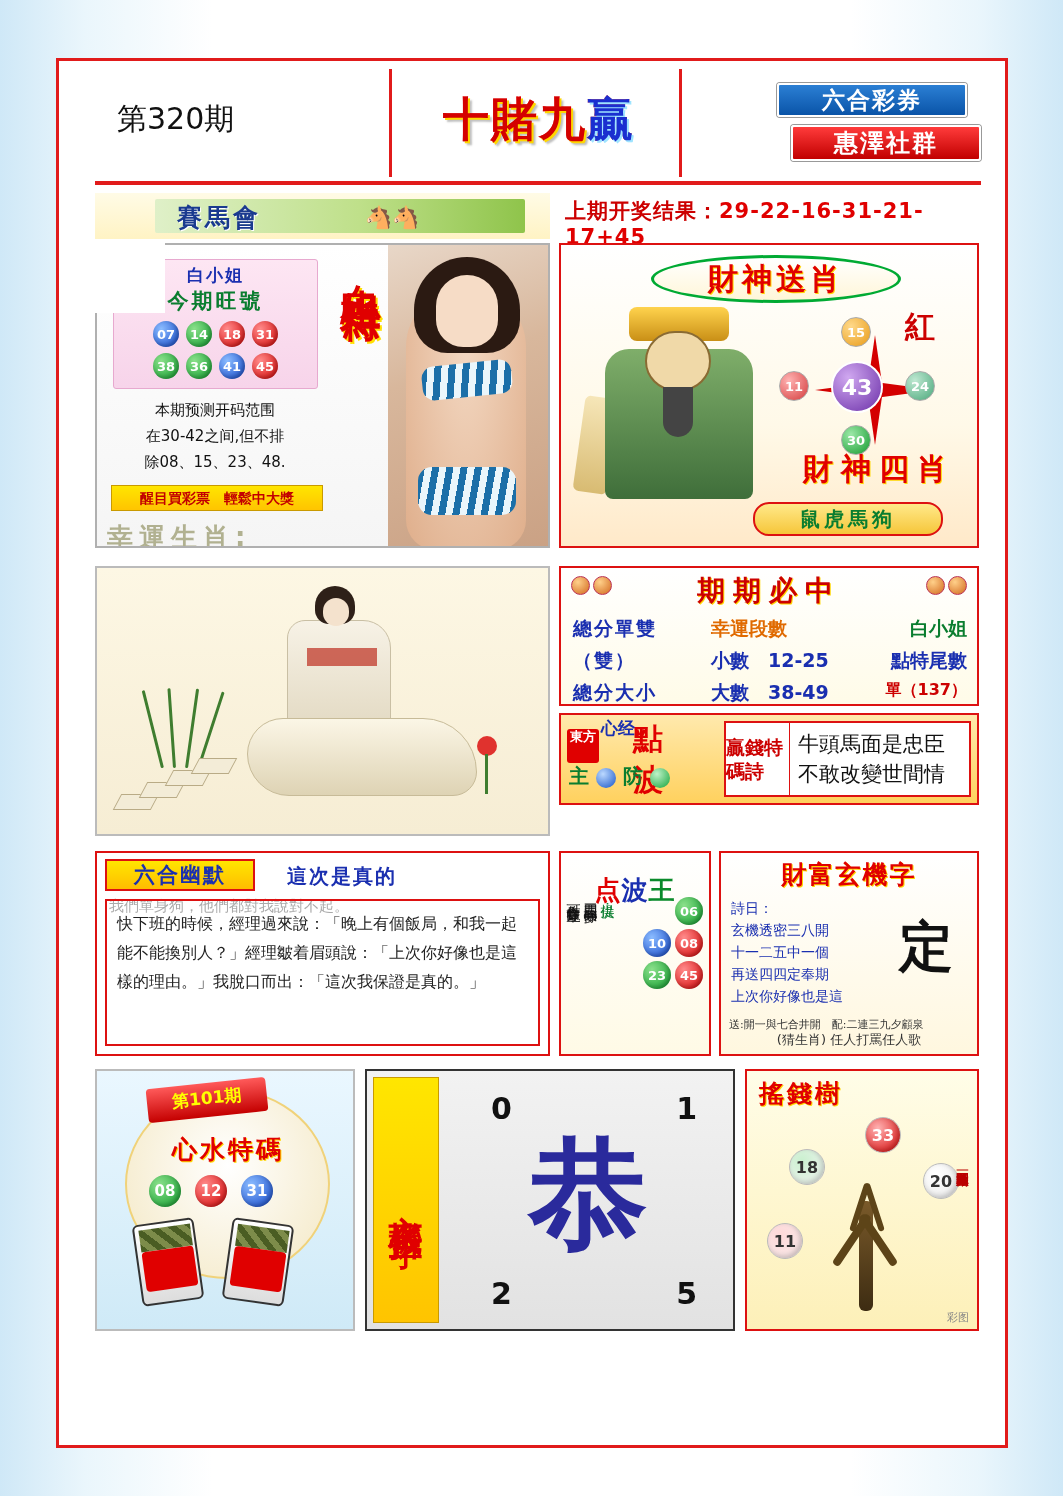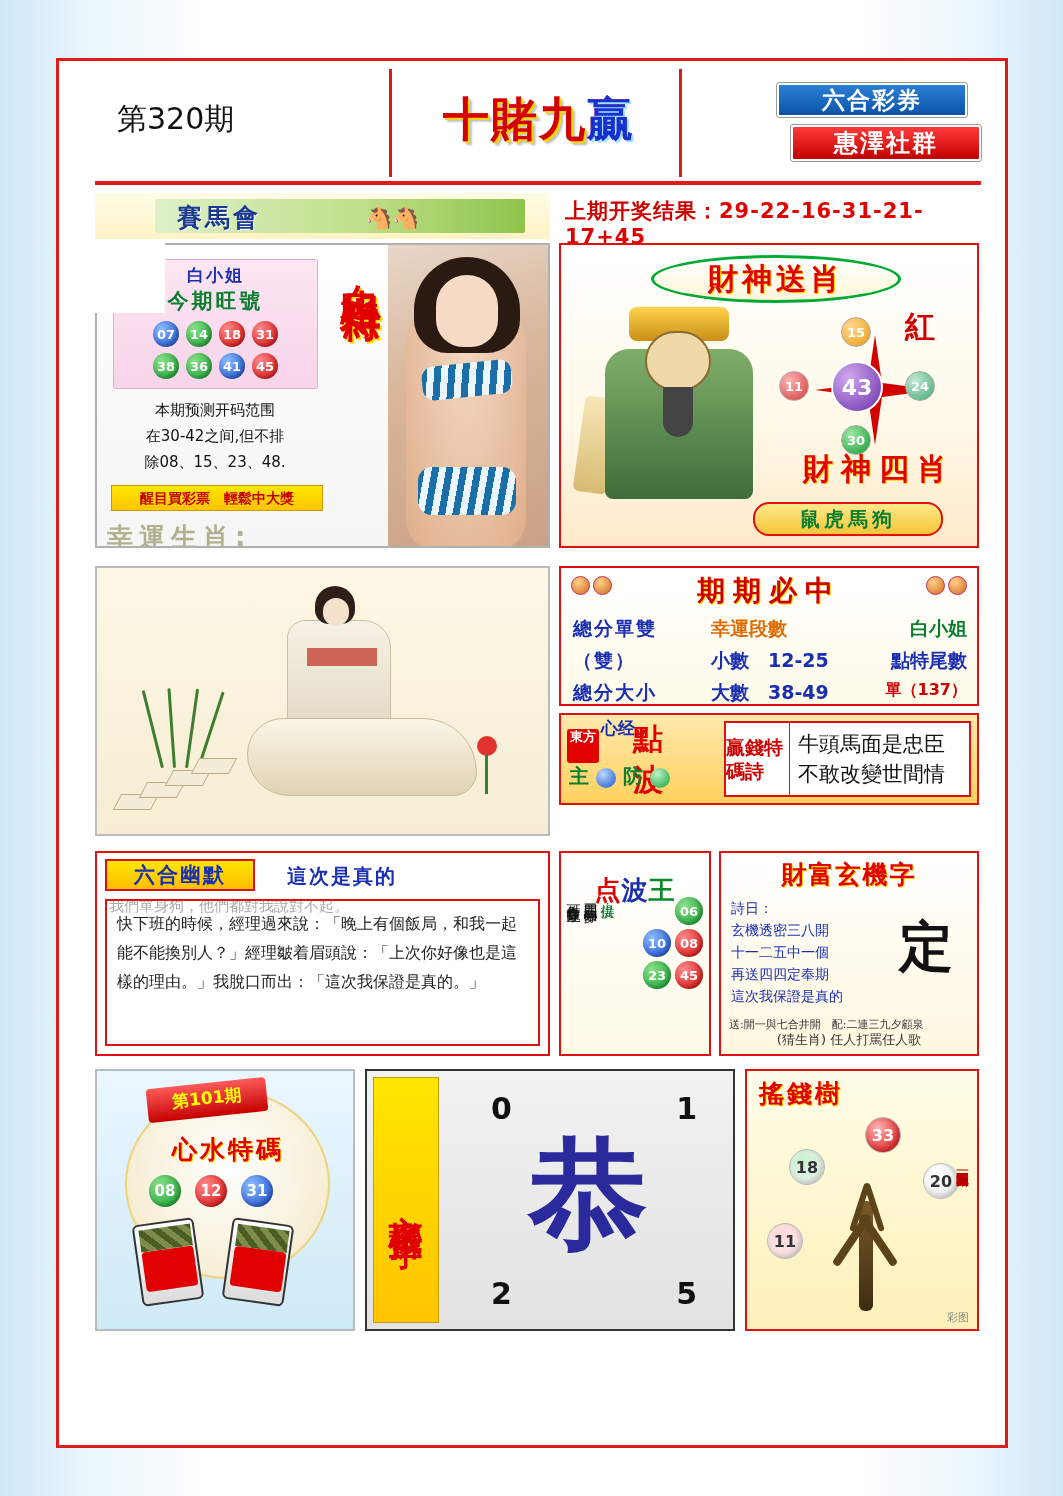--- a/index.html
+++ b/index.html
@@ -514,21 +514,21 @@
     </div>
   </div>
 
   <div class="panel" id="p-cf">
     <div class="cf-title">財富玄機字</div>
     <div class="cf-poem">
       <div>詩日：</div>
       <div>玄機透密三八開</div>
       <div>十一二五中一個</div>
       <div>再送四四定奉期</div>
-      <div>這次我保證是真的</div>
+      <div>上次你好像也是這</div>
     </div>
     <div class="cf-big">定</div>
     <div class="cf-foot">送:開一與七合井開　配:二連三九夕顧泉</div>
     <div class="cf-foot2">(猜生肖) 任人打罵任人歌</div>
   </div>
 
   <div class="panel" id="p-xs">
     <div class="xs-oval"></div>
     <div class="xs-ribbon">第101期</div>
     <div class="xs-title">心水特碼</div>

